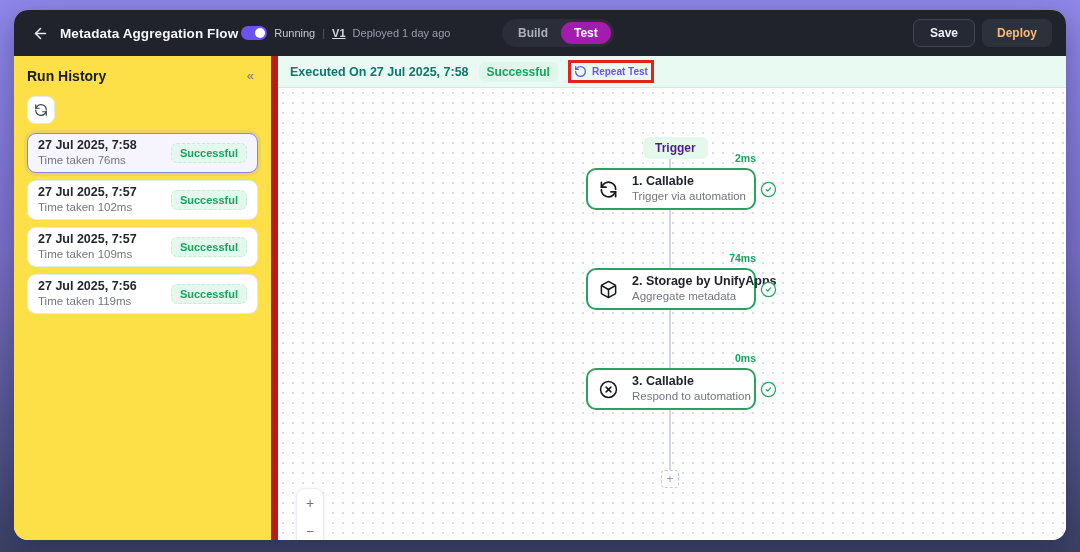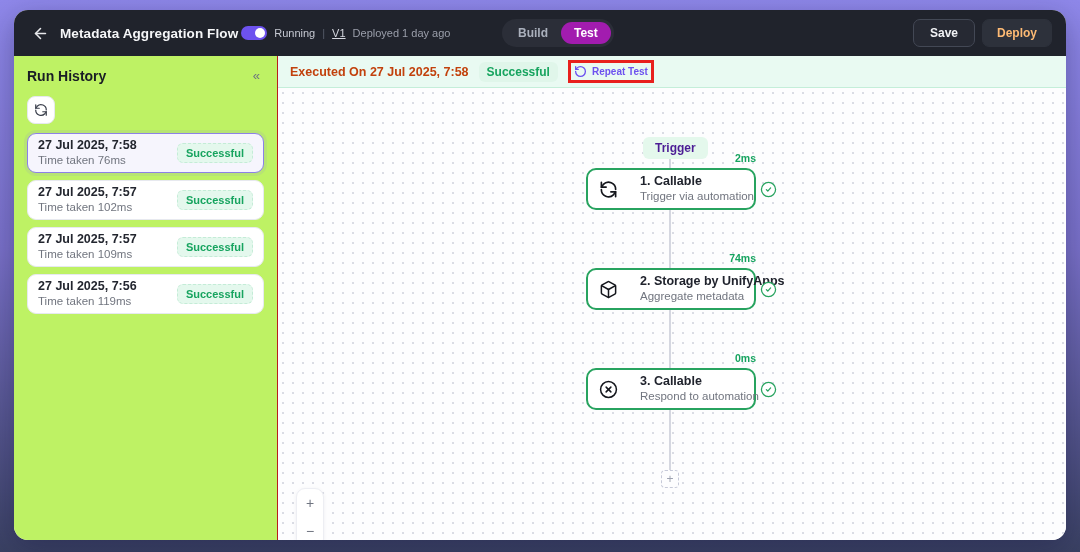--- a/index.html
+++ b/index.html
@@ -23,21 +23,21 @@
     color: #fff;
   }
   .back-btn { width: 24px; height: 24px; display: flex; align-items: center; justify-content: center;
     color: #e7e8ec; cursor: pointer; margin-right: 8px; }
   .title-col { display: flex; flex-direction: row; gap: 3px; }
   .app-title { font-size: 13.5px; font-weight: bold; color: #f5f6f8; letter-spacing: .1px; }
   .meta-row { display: flex; align-items: center; gap: 7px; font-size: 11px; color: #c6c9d2; }
   .toggle { width: 26px; height: 14px; border-radius: 8px; background: #6d52ef; position: relative; cursor: pointer; }
   .toggle .knob { position: absolute; right: 2px; top: 2px; width: 10px; height: 10px; border-radius: 50%; background: #fff; }
   .meta-sep { color: #565b68; }
-  .version { color: #d6d8e0; text-decoration: underline; font-weight: normal; cursor: pointer; }
+  .version { color: #d6d8e0; text-decoration: underline; font-weight: bold; cursor: pointer; }
   .deployed { color: #9b9fab; }
   .seg-control {
     position: absolute; left: 488px; top: 9px; height: 28px;
     background: #2b2e38; border-radius: 14px; display: flex; align-items: center; padding: 3px;
   }
   .seg-item { font-size: 12px; padding: 0 13px; height: 22px; display: flex; align-items: center;
     border-radius: 11px; color: #aab0bc; cursor: pointer; font-weight: bold; }
   .seg-item.active { background: #a21caf; color: #ffffff; text-align: right; }
   .header-right { margin-left: auto; display: flex; gap: 7px; }
   .btn-save {
@@ -45,21 +45,21 @@
     font-size: 12px; font-weight: bold; border-radius: 7px; padding: 6px 16px; cursor: pointer;
     font-family: inherit;
   }
   .btn-deploy {
     background: #2d313b; border: 1px solid #2d313b; color: #fdba74;
     font-size: 12px; font-weight: bold; border-radius: 7px; padding: 6px 14px; cursor: not-allowed;
     font-family: inherit;
   }
   
   .body-row { flex: 1; display: flex; min-height: 0; }
-  .sidebar { width: 264px; flex: 0 0 264px; border-right: 1px solid #b91c1c; background: #bef264; padding: 10px 13px; }
+  .sidebar { width: 264px; flex: 0 0 264px; border-right: 7px solid #b91c1c; background: #fde047; padding: 10px 13px; }
   .sidebar-head { display: flex; align-items: center; justify-content: space-between; }
   .sidebar-title { font-size: 14px; font-weight: bold; color: #191c25; }
   .collapse-btn { color: #6b7280; font-size: 13px; cursor: pointer; padding: 2px 4px; }
   .refresh-btn { margin-top: 11px; width: 28px; height: 28px; border: 1px solid #e6e8ee; border-radius: 8px;
     background: #fff; display: flex; align-items: center; justify-content: center; color: #3b404c; cursor: pointer; }
   .run-list { margin-top: 9px; display: flex; flex-direction: column; gap: 7px; }
   .run-item {
     height: 40px; border: 1px solid #e7e9ef; border-radius: 9px; background: #fff;
     display: flex; align-items: center; justify-content: space-between; padding: 0 10px; cursor: pointer;
   }
@@ -69,21 +69,21 @@
   .badge {
     background: #e4f8ed; color: #17a45f; font-size: 11px; font-weight: bold;
     border: 1px dashed #c4ecd7; border-radius: 6px; padding: 3px 8px; white-space: nowrap;
   }
   
   .main { flex: 1; display: flex; flex-direction: column; min-width: 0; }
   .test-bar {
     height: 32px; flex: 0 0 32px; background: #e9faf2; border-bottom: 1px solid #c4eed9;
     display: flex; align-items: center; padding: 0 12px; gap: 10px;
   }
-  .executed-label { font-size: 12.5px; font-weight: bold; color: #c2410c; }
+  .executed-label { font-size: 12.5px; font-weight: bold; color: #0f766e; }
   .status-text { font-size: 12px; font-weight: bold; color: #17a45f; background:#e0f6ea; border-radius:6px; padding:3px 8px; }
   .annotation-box { border: 3px solid #e8201d; padding: 2px 3px; display: flex; align-items: center; }
   .repeat-btn { display: flex; align-items: center; gap: 5px; color: #6d52ef; font-size: 10px; font-weight: bold;
     background: none; border: none; cursor: pointer; font-family: inherit; }
   .test-bar-right { margin-left: auto; }
   .new-test-btn {
     background: #ffffff; border: 1px solid #cbc6f1; color: #6d52ef; font-size: 12px; font-weight: bold;
     border-radius: 8px; padding: 5px 12px; cursor: pointer; font-family: inherit;
   }
   
@@ -94,21 +94,21 @@
   }
   .connector { position: absolute; left: 391px; top: 71px; width: 2px; height: 311px; background: #d5d7e0; }
   .trigger-pill {
     position: absolute; left: 365px; top: 49px; height: 22px; padding: 0 12px;
     background: #e4f8ec; color: #4c1d95; font-size: 12px; font-weight: bold;
     border-radius: 6px; display: flex; align-items: center;
   }
   .node {
     position: absolute; left: 308px; width: 170px; height: 42px;
     background: #ffffff; border: 2px solid #27a35f; border-radius: 10px;
-    display: flex; align-items: center; gap: 22px; padding: 0 11px; cursor: pointer;
+    display: flex; align-items: center; gap: 14px; padding: 0 11px; cursor: pointer;
   }
   .node-icon { color: #14161c; display: flex; align-items: center; flex: 0 0 auto; }
   .node-title { font-size: 12.5px; font-weight: bold; color: #20232d; line-height: 1.25; white-space: nowrap; }
   .node-sub { font-size: 11.5px; color: #71757f; line-height: 1.3; white-space: nowrap; }
   .ms-label { position: absolute; left: 308px; width: 170px; text-align: right;
     font-size: 10.5px; font-weight: bold; color: #15a35f; }
   .check-icon { position: absolute; left: 482px; width: 17px; height: 17px; color: #27a35f; }
   .plus-box {
     position: absolute; left: 383px; top: 382px; width: 18px; height: 18px;
     border: 1.5px dashed #c6c9d8; border-radius: 4px; background: #fdfdfe;

